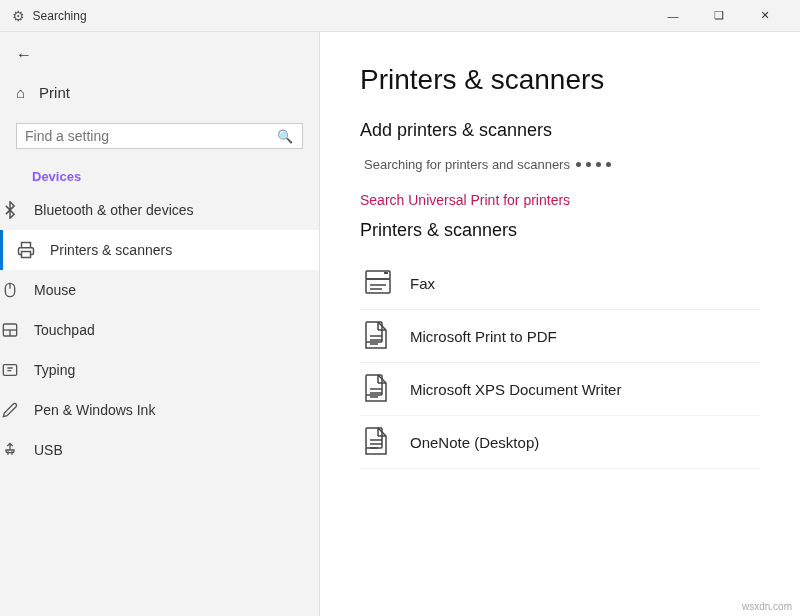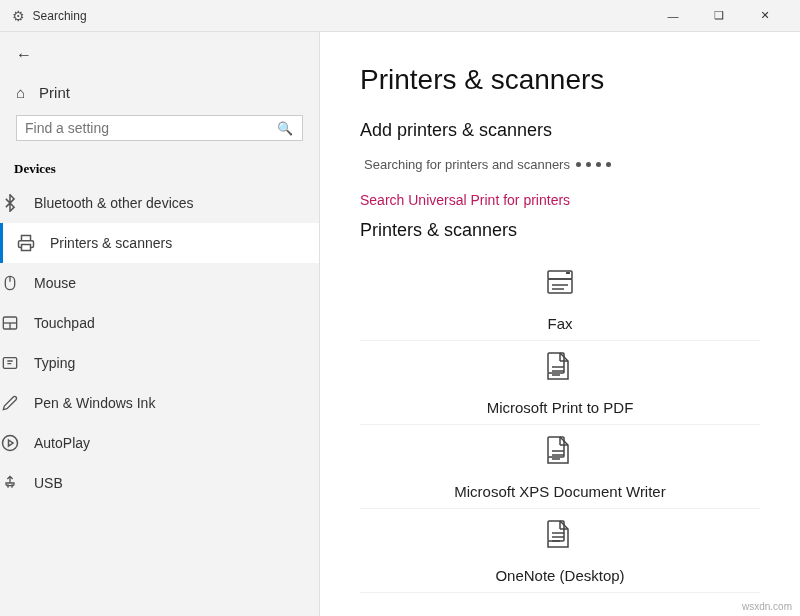--- a/index.html
+++ b/index.html
@@ -82,21 +82,21 @@
       display: flex;
       align-items: center;
       padding: 10px 16px;
       gap: 14px;
       cursor: pointer;
       font-size: 15px;
       color: #333;
     }
 
     .search-box {
-      margin: 4px 16px 12px;
+      margin: 12px 16px 12px;
       display: flex;
       align-items: center;
       border: 1px solid #ccc;
       background: #fff;
       padding: 4px 8px;
       gap: 6px;
     }
     .search-box input {
       border: none;
       outline: none;
@@ -104,25 +104,24 @@
       flex: 1;
       background: transparent;
       color: #555;
     }
     .search-icon-box {
       color: #555;
       font-size: 13px;
     }
 
     .sidebar-section-title {
-      padding: 8px 14px 6px;
+      padding: 8px 32px 6px;
       font-size: 13px;
       font-weight: 700;
-      color: #000000;
-      font-family: Liberation Serif, serif;
+      color: #8b5cf6;
     }
 
     .sidebar-item {
       display: flex;
       align-items: center;
       padding: 10px 0;
       gap: 14px;
       cursor: pointer;
       font-size: 14px;
       color: #333;
@@ -240,21 +239,20 @@
       margin-bottom: 16px;
     }
 
     .printer-item {
       display: flex;
       align-items: center;
       gap: 14px;
       padding: 8px 0;
       border-bottom: 1px solid #f0f0f0;
       cursor: pointer;
-      flex-direction: column;
     }
     .printer-icon {
       width: 36px;
       height: 36px;
       display: flex;
       align-items: center;
       justify-content: center;
       flex-shrink: 0;
     }
     .printer-name {
@@ -362,29 +360,20 @@
 
     <div class="sidebar-item">
       <span class="item-icon">
         <svg width="16" height="18" viewBox="0 0 24 24" fill="none" stroke="#555" stroke-width="2">
           <path d="M17 3a2.828 2.828 0 1 1 4 4L7.5 20.5 2 22l1.5-5.5L17 3z"></path>
         </svg>
       </span>
       <span>Pen &amp; Windows Ink</span>
     </div>
 
-    <div class="sidebar-item">
-      <span class="item-icon">
-        <svg width="18" height="18" viewBox="0 0 24 24" fill="none" stroke="#555" stroke-width="2">
-          <circle cx="12" cy="12" r="10"></circle>
-          <polygon points="10 8 16 12 10 16 10 8"></polygon>
-        </svg>
-      </span>
-      <span>AutoPlay</span>
-    </div>
 
     <div class="sidebar-item">
       <span class="item-icon">
         <svg width="16" height="18" viewBox="0 0 24 24" fill="none" stroke="#555" stroke-width="2">
           <path d="M12 2v10M8 6l4-4 4 4M6 14a2 2 0 0 0 2 2h8a2 2 0 0 0 2-2v-2H6v2z"></path>
           <line x1="9" y1="14" x2="9" y2="19"></line>
           <line x1="15" y1="14" x2="15" y2="19"></line>
         </svg>
       </span>
       <span>USB</span>

